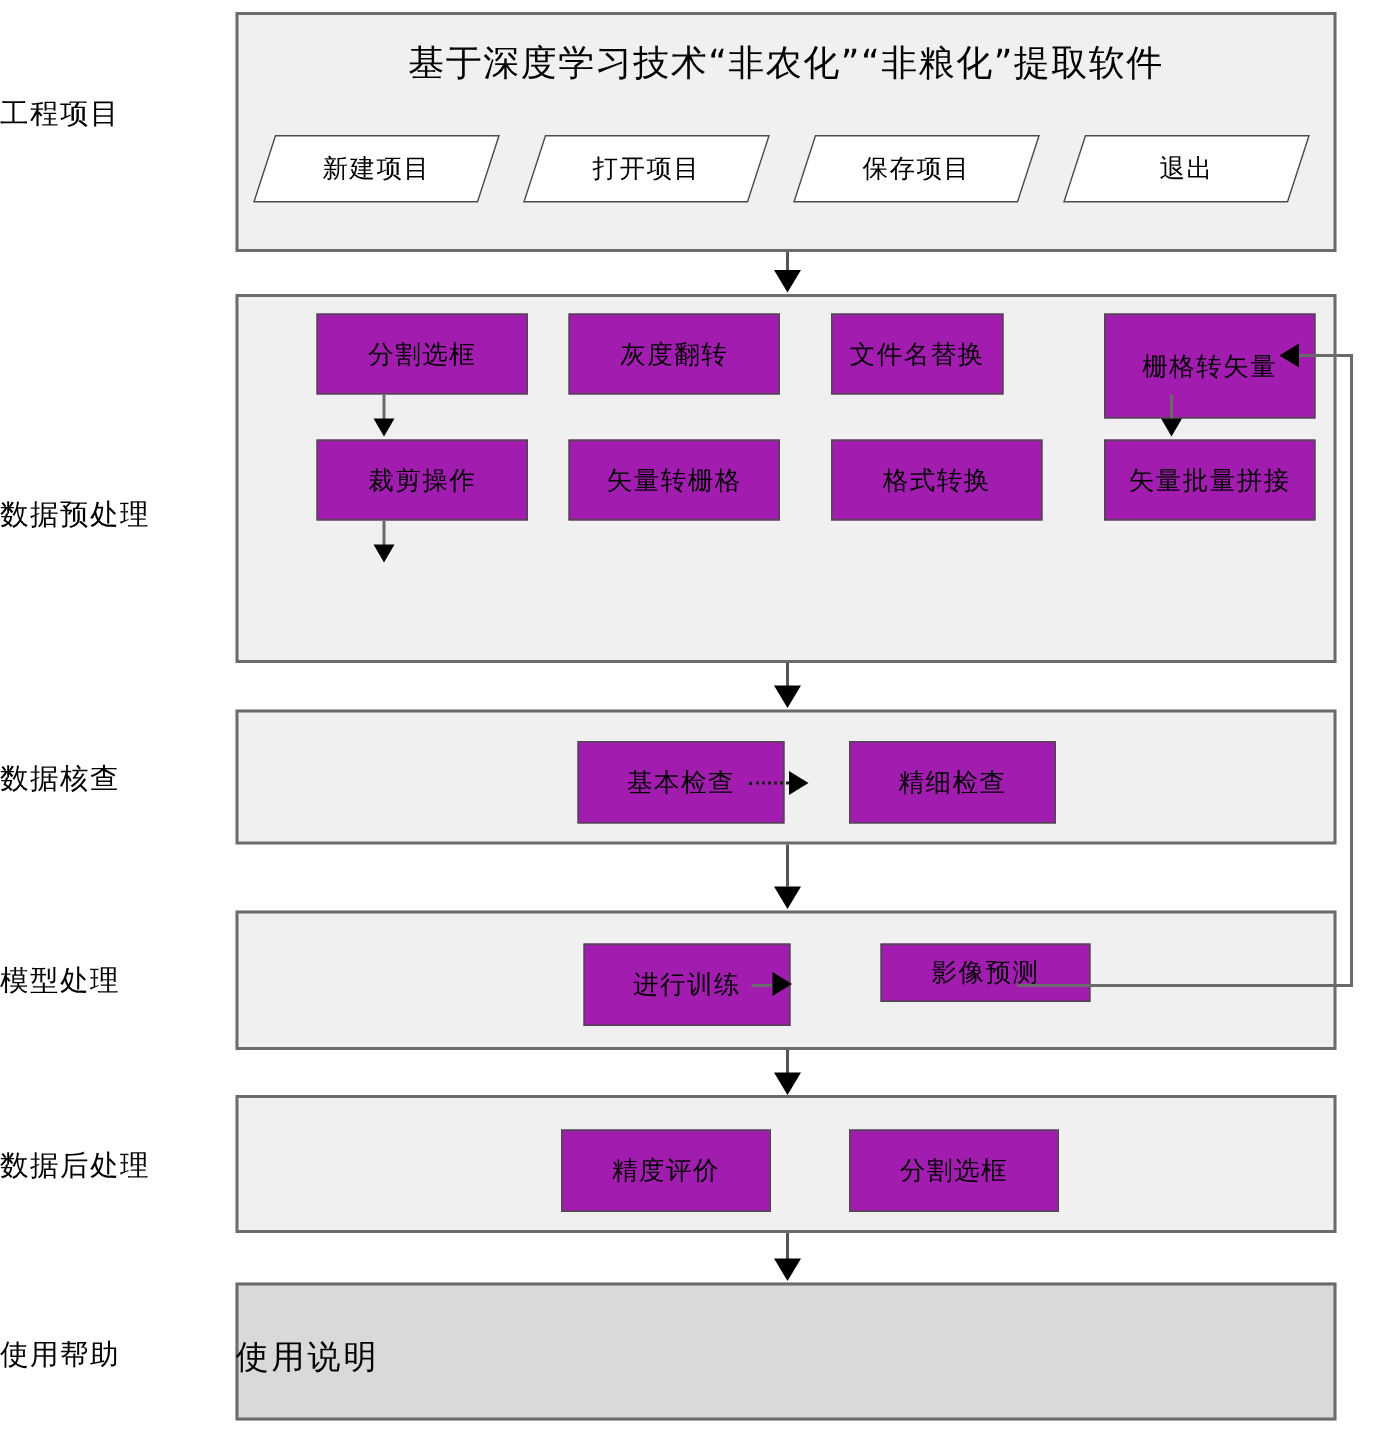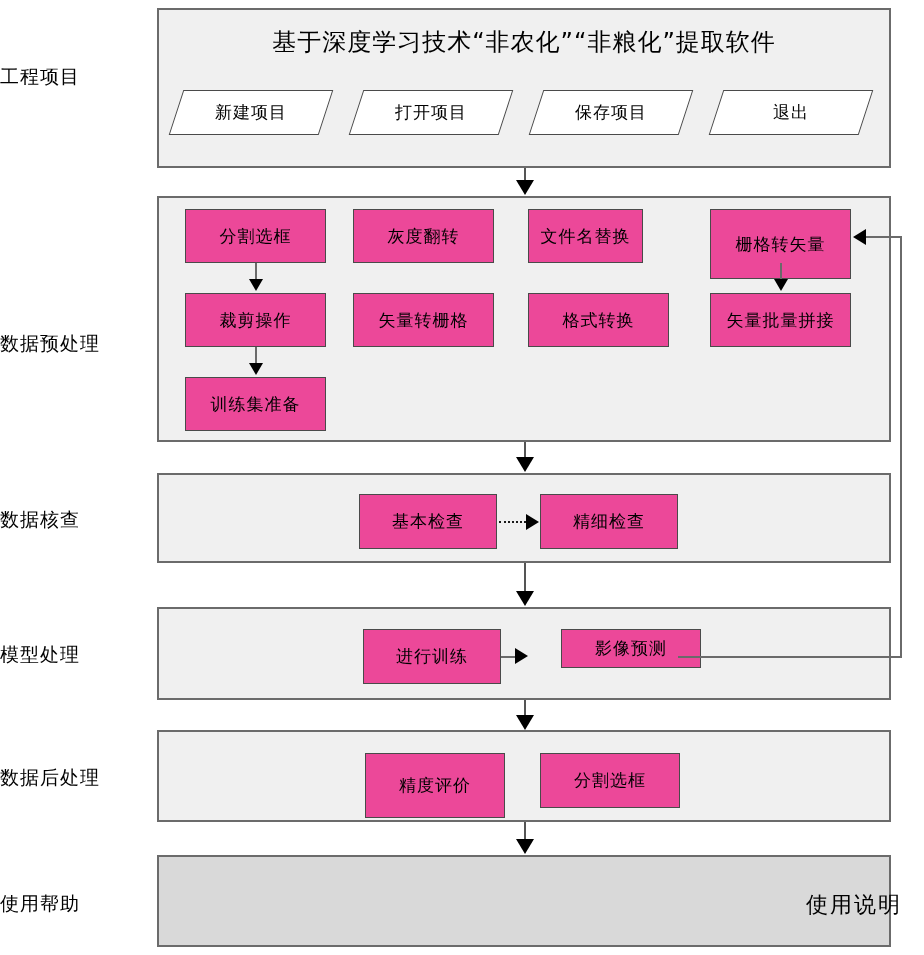--- a/index.html
+++ b/index.html
@@ -39,29 +39,30 @@
     border: 2px solid #6b6b6b;
   }
   .panel.help {
     background: #d9d9d9;
   }
 
   
   .node {
     position: absolute;
     box-sizing: border-box;
-    background: #ec4899;
+    background: #a21caf;
     border: 1.6px solid #4a4a4a;
     display: flex;
     align-items: center;
     justify-content: center;
     font-size: 17px;
     letter-spacing: 1px;
     white-space: nowrap;
     color: #000;
+    margin-left: 26px;
   }
 
   
   .skew-btn {
     position: absolute;
     box-sizing: border-box;
     background: #ffffff;
     border: 1.6px solid #4a4a4a;
     transform: skewX(-18deg);
   }
@@ -82,26 +83,25 @@
   .panel-title {
     position: absolute;
     text-align: center;
     font-size: 24px;
     letter-spacing: 1px;
     white-space: nowrap;
     color: #000;
   }
   .help-title {
     position: absolute;
-    text-align: right;
+    text-align: left;
     font-size: 22px;
     letter-spacing: 2px;
     white-space: nowrap;
     color: #000;
-    padding-left: 11px;
   }
 
   
   .vline {
     position: absolute;
     width: 2px;
     background: #555555;
   }
   .hline {
     position: absolute;
@@ -172,21 +172,20 @@
     <span class="skew-label">退出</span>
   </div>
 
   <div class="vline" style="left:524px; top:168px; height:16px;"></div>
   <div class="arrow-down" style="left:516px; top:180px;"></div>
 
   <div class="panel" style="left:157px; top:196px; width:734px; height:246px;"></div>
 
   <div class="node" style="left:185px; top:209px; width:141px; height:54px;">分割选框</div>
   <div class="node" style="left:185px; top:293px; width:141px; height:54px;">裁剪操作</div>
-  <div class="node" style="left:185px; top:377px; width:141px; height:54px;">训练集准备</div>
 
   <div class="vline thin" style="left:255px; top:263px; height:17px;"></div>
   <div class="arrow-down small" style="left:249px; top:279px;"></div>
 
   <div class="vline thin" style="left:255px; top:347px; height:17px;"></div>
   <div class="arrow-down small" style="left:249px; top:363px;"></div>
 
   <div class="node" style="left:353px; top:209px; width:141px; height:54px;">灰度翻转</div>
   <div class="node" style="left:353px; top:293px; width:141px; height:54px;">矢量转栅格</div>
 
@@ -224,21 +223,21 @@
   <div class="hline thin" style="left:678px; top:656px; width:224px;"></div>
   <div class="vline thin" style="left:900px; top:236px; height:420px;"></div>
   <div class="hline thin" style="left:866px; top:236px; width:36px;"></div>
   <div class="arrow-left" style="left:853px; top:229px;"></div>
 
   <div class="vline" style="left:524px; top:700px; height:16px;"></div>
   <div class="arrow-down" style="left:516px; top:715px;"></div>
 
   <div class="panel" style="left:157px; top:730px; width:734px; height:92px;"></div>
 
-  <div class="node" style="left:365px; top:753px; width:140px; height:65px;">精度评价</div>
+  <div class="node" style="left:348px; top:753px; width:140px; height:55px;">精度评价</div>
   <div class="node" style="left:540px; top:753px; width:140px; height:55px;">分割选框</div>
 
   <div class="vline" style="left:524px; top:822px; height:18px;"></div>
   <div class="arrow-down" style="left:516px; top:839px;"></div>
 
   <div class="panel help" style="left:157px; top:855px; width:734px; height:92px;"></div>
   <div class="help-title" style="left:157px; top:890px; width:734px;">使用说明</div>
 
 </div>
 

